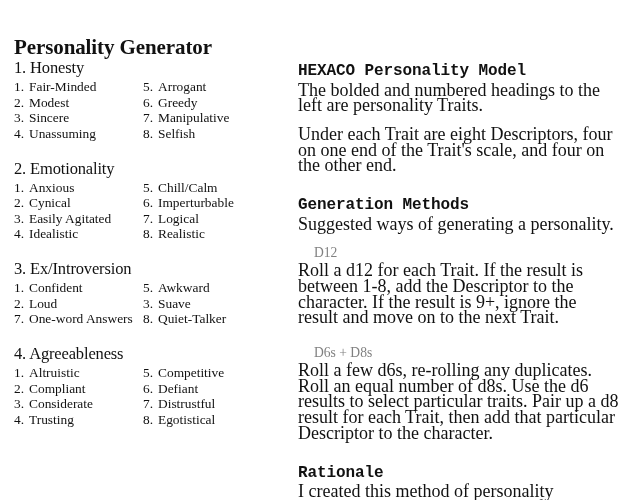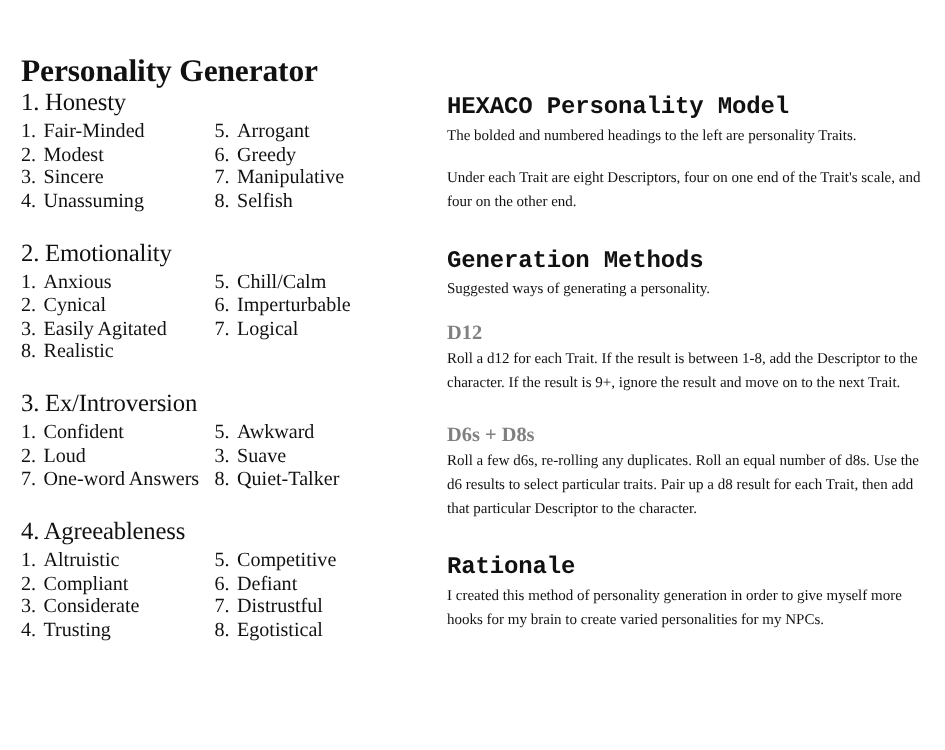--- a/index.html
+++ b/index.html
@@ -84,28 +84,28 @@
     font-size: 16px;
     font-weight: bold;
     line-height: 1.22;
     letter-spacing: -0.1px;
     margin: 0 0 1px 0;
     font-family: Liberation Mono, monospace;
   }
 
   .sub-heading {
     font-size: 13.6px;
-    font-weight: bold;
+    font-weight: normal;
     color: #808080;
     line-height: 1.25;
-    margin: 0 0 1px 0;
+    margin: 0 0 1px 16px;
   }
 
   .body-text {
-    font-size: 10px;
+    font-size: 18px;
     line-height: 15.7px;
     margin: 0;
   }
 
   .gap-sm { height: 13px; }
   .gap-md { height: 19px; }
   .gap-lg { height: 22px; }
 </style>
 </head>
 <body>
@@ -132,20 +132,21 @@
 
     <section class="trait">
       <div class="trait-heading">2. Emotionality</div>
       <div class="desc-grid">
         <div class="desc-item"><span class="desc-num">1.</span><span>Anxious</span></div>
         <div class="desc-item"><span class="desc-num">5.</span><span>Chill/Calm</span></div>
         <div class="desc-item"><span class="desc-num">2.</span><span>Cynical</span></div>
         <div class="desc-item"><span class="desc-num">6.</span><span>Imperturbable</span></div>
         <div class="desc-item"><span class="desc-num">3.</span><span>Easily Agitated</span></div>
         <div class="desc-item"><span class="desc-num">7.</span><span>Logical</span></div>
+        <div class="desc-item"><span class="desc-num">4.</span><span>Idealistic</span></div>
         <div class="desc-item"><span class="desc-num">8.</span><span>Realistic</span></div>
       </div>
     </section>
 
     <section class="trait">
       <div class="trait-heading">3. Ex/Introversion</div>
       <div class="desc-grid">
         <div class="desc-item"><span class="desc-num">1.</span><span>Confident</span></div>
         <div class="desc-item"><span class="desc-num">5.</span><span>Awkward</span></div>
         <div class="desc-item"><span class="desc-num">2.</span><span>Loud</span></div>

